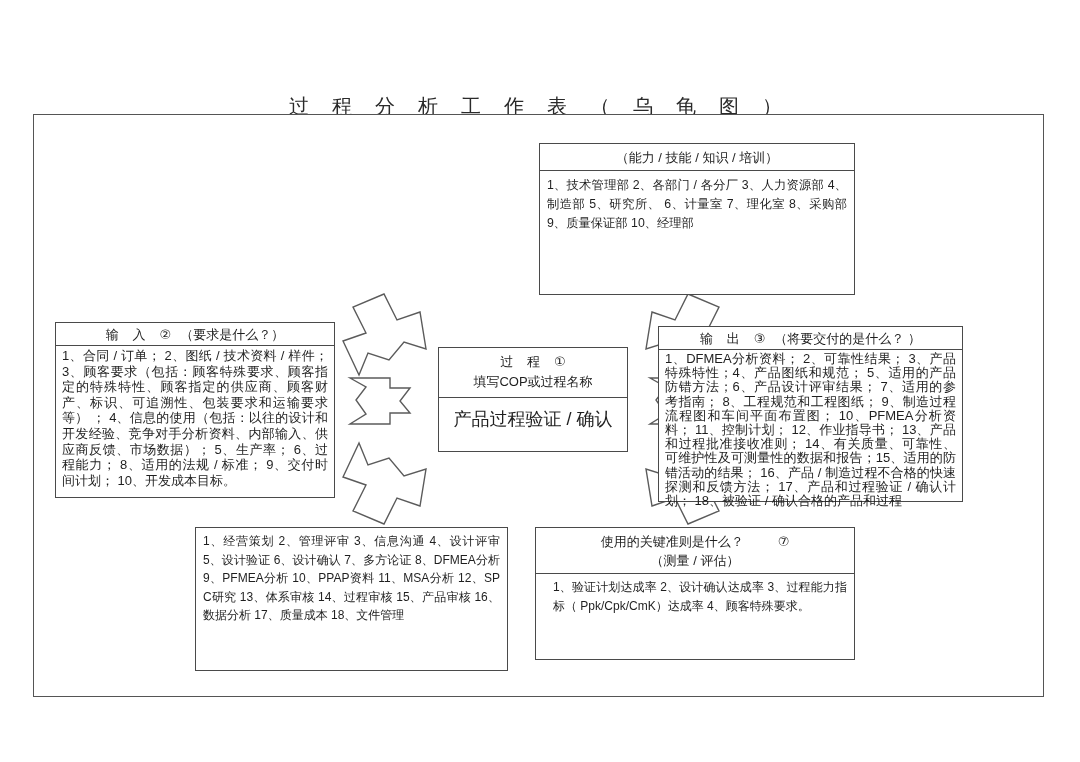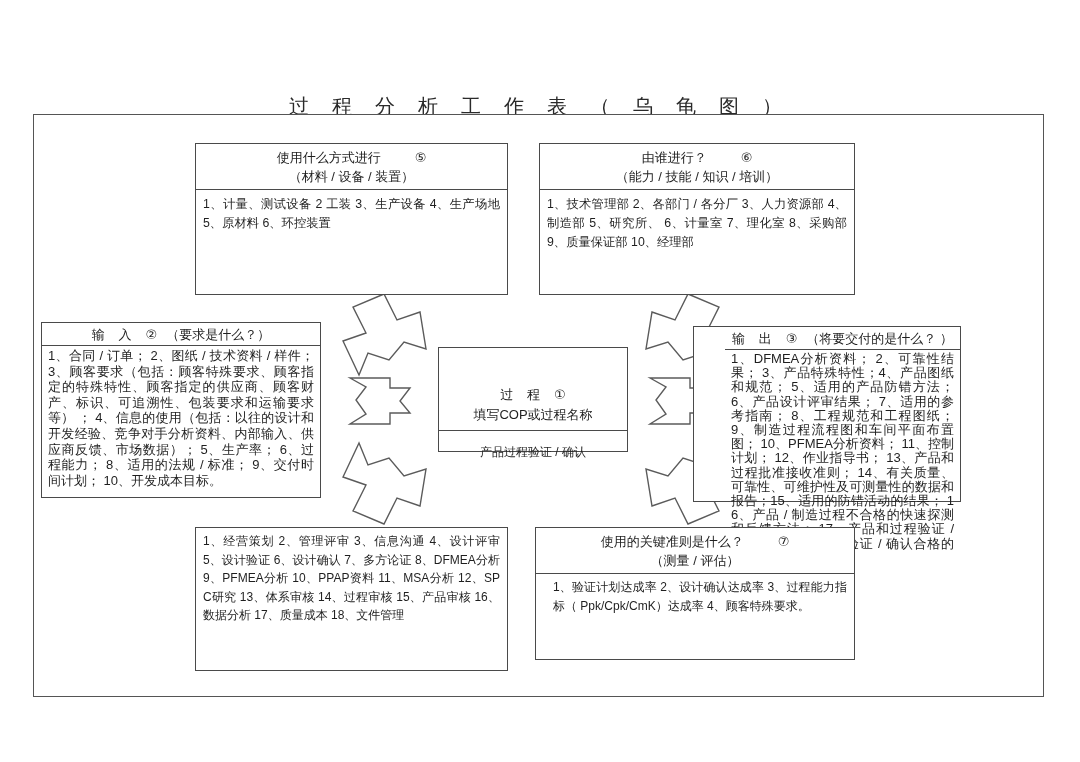--- a/index.html
+++ b/index.html
@@ -77,39 +77,38 @@
     line-height: 19px;
     text-align: justify;
     color: #1f1f1f;
     word-break: break-all;
   }
 
   
   #box-method  { left: 195px; top: 143px;  width: 313px; height: 152px; }
   #box-who     { left: 539px; top: 143px;  width: 316px; height: 152px; }
 
-  #box-input   { left: 41px;  top: 322px;  width: 280px; height: 176px; }
+  #box-input   { left: 55px;  top: 322px;  width: 280px; height: 176px; }
   #box-input .head { padding: 2px 4px 1px 4px; }
   #box-input .body { font-size: 13px; line-height: 15.6px; padding: 2px 6px; }
 
-  #box-output  { left: 693px; top: 326px;  width: 268px; height: 176px; padding-left: 31px; }
+  #box-output  { left: 658px; top: 326px;  width: 305px; height: 176px; }
   #box-output .head { padding: 2px 4px 1px 4px; }
   #box-output .body { font-size: 13px; line-height: 14.2px; padding: 2px 6px; }
 
   #box-process { left: 438px; top: 347px;  width: 190px; height: 105px; z-index: 6;}
   #box-process .head {
     padding: 4px 4px 5px 4px;
     font-size: 13px;
     line-height: 20px;
-    margin-top: 33px;
   }
   #box-process .body {
     padding: 12px 6px;
     text-align: center;
-    font-size: 12px;
+    font-size: 18px;
   }
 
   #box-how     { left: 195px; top: 527px;  width: 313px; height: 144px; }
   #box-how .body { font-size: 12px; line-height: 18.6px; padding: 4px 7px; }
 
   #box-criteria{ left: 535px; top: 527px;  width: 320px; height: 133px; }
   #box-criteria .body { font-size: 12px; line-height: 18.6px; padding: 4px 7px; margin-left: 10px; }
 
   .sp1 { letter-spacing: 5px; }
   .gap-sm { display: inline-block; width: 9px; }
@@ -130,31 +129,23 @@
 </style>
 </head>
 <body>
 
 <div id="page">
 
   <div class="doc-title">过 程 分 析 工 作 表 （ 乌 龟 图 ）</div>
 
   <div class="outer-frame"></div>
 
-  <div class="tbox" id="box-method">
-    <div class="head">
-      <span class="ln"><span>使用什么方式进行</span><span class="gap-lg"></span><span>⑤</span></span>
-      <span class="ln">（材料 / 设备 / 装置）</span>
-    </div>
-    <div class="body">1、计量、测试设备  2 工装  3、生产设备  4、生产场地 5、原材料  6、环控装置</div>
-  </div>
 
   <div class="tbox" id="box-who">
     <div class="head">
-      <span class="ln"><span>由谁进行？</span><span class="gap-lg"></span><span>⑥</span></span>
       <span class="ln">（能力 / 技能 / 知识 / 培训）</span>
     </div>
     <div class="body">1、技术管理部  2、各部门 / 各分厂 3、人力资源部  4、制造部  5、研究所、  6、计量室  7、理化室  8、采购部  9、质量保证部  10、经理部</div>
   </div>
 
   <div class="tbox" id="box-input">
     <div class="head">
       <span class="ln"><span class="sp1">输   入</span><span class="gap-sm"></span><span>②</span><span class="gap-sm"></span><span>（要求是什么？）</span></span>
     </div>
     <div class="body">1、合同 / 订单； 2、图纸 / 技术资料 / 样件； 3、顾客要求（包括：顾客特殊要求、顾客指定的特殊特性、顾客指定的供应商、顾客财产、标识、可追溯性、包装要求和运输要求等）    ； 4、信息的使用（包括：以往的设计和开发经验、竞争对手分析资料、内部输入、供应商反馈、市场数据）； 5、生产率； 6、过程能力； 8、适用的法规 / 标准； 9、交付时间计划； 10、开发成本目标。</div>

